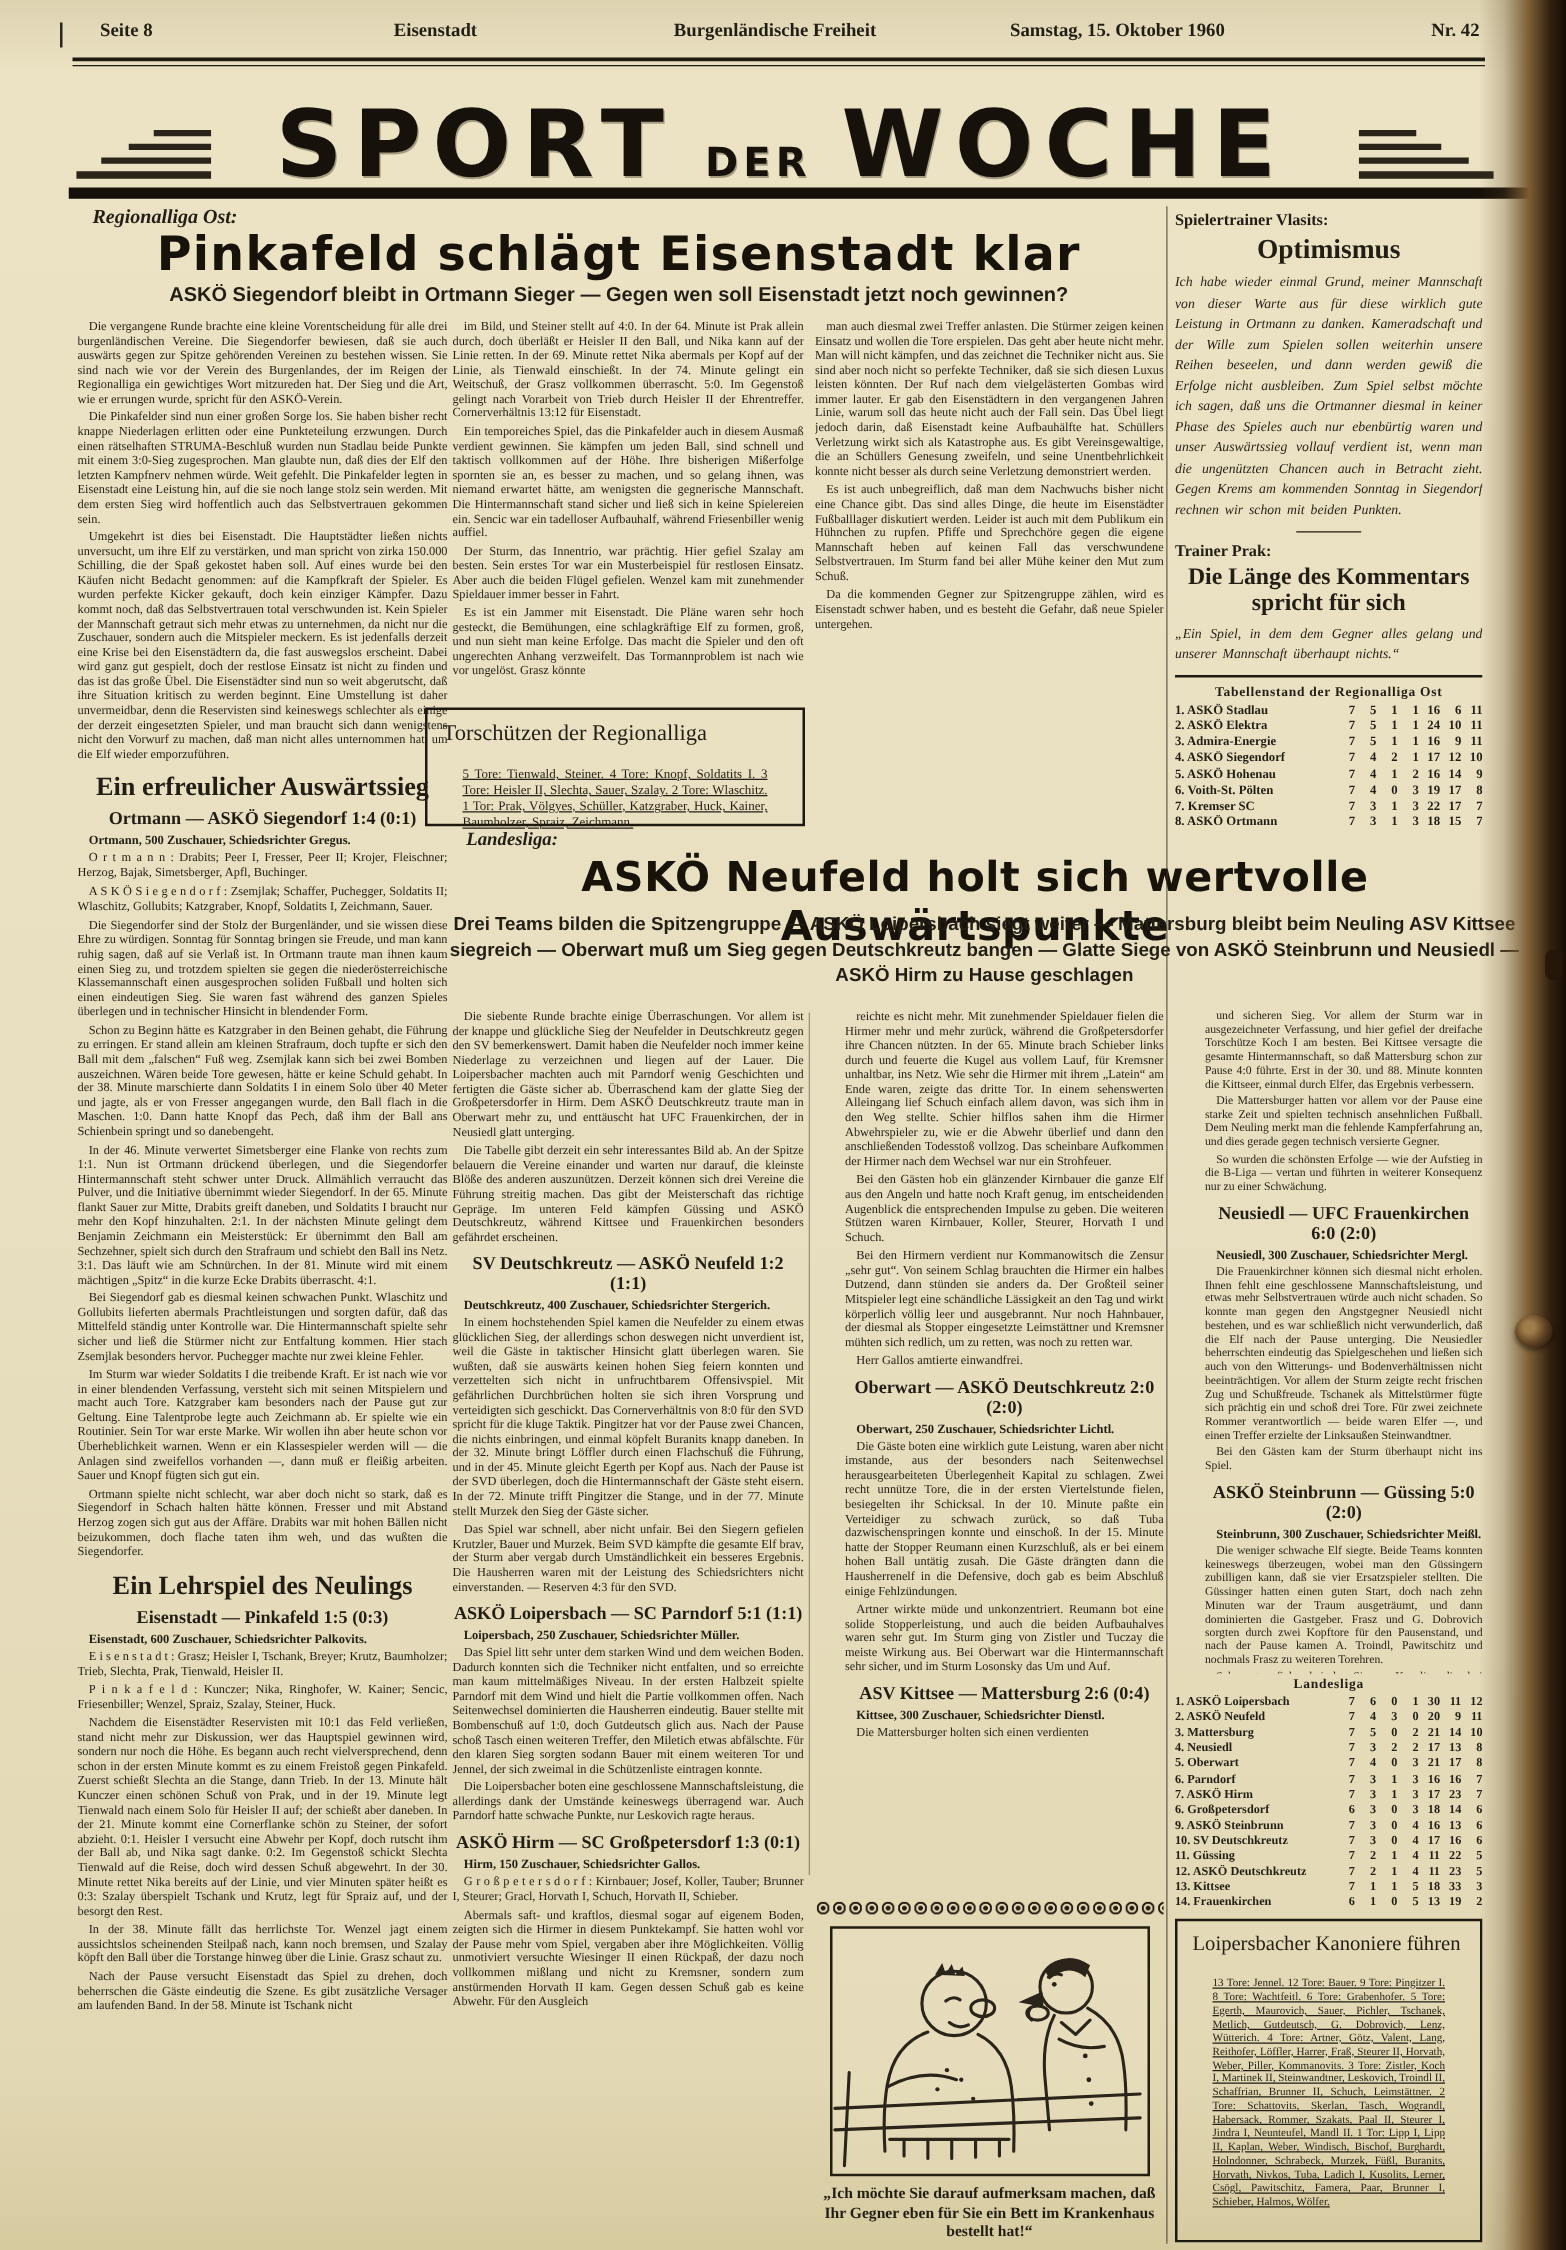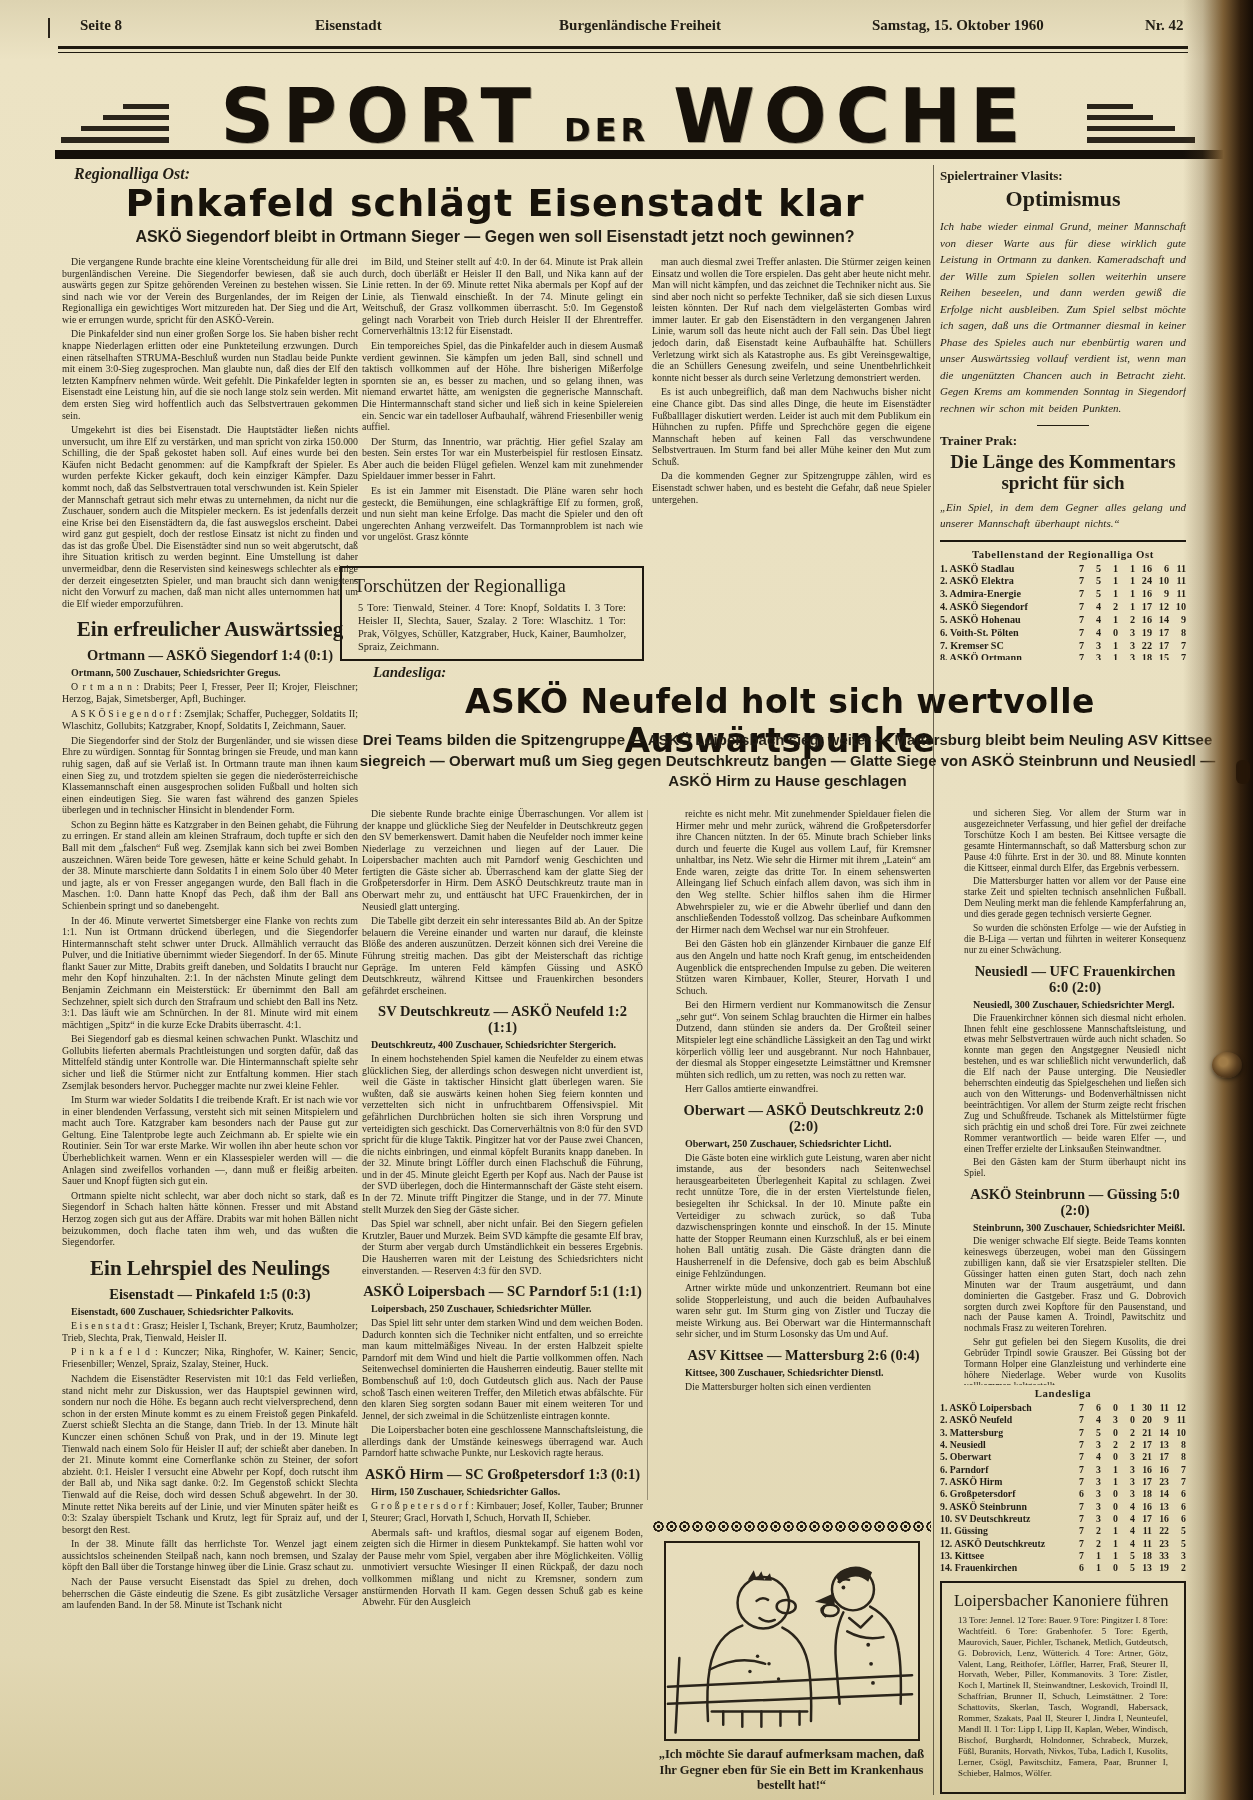--- a/index.html
+++ b/index.html
@@ -51,21 +51,21 @@
   .table-title{font-size:10.8px;font-weight:bold;text-align:center;letter-spacing:.6px;margin:2px 0 3px;}
   table.standings{width:100%;border-collapse:collapse;}
   table.standings td{font-size:10.2px;font-weight:bold;line-height:1.26;padding:0;white-space:nowrap;}
   table.standings td.club{text-align:left;overflow:hidden;max-width:120px;}
   table.standings td.num{text-align:right;width:17px;}
   .col4l table.standings td{font-size:9.8px;}
   
   .box{border:2.5px solid #1d1810;padding:8px 12px 9px;background:transparent;}
   .torschuetzen{position:absolute;left:340px;top:566px;width:276px;height:74px;}
   .box-title{font-size:18px;font-weight:normal;text-align:left;margin:0 0 4px;}
-  .box-body{font-size:10.4px;line-height:1.25;text-align:justify;margin:4px;}
+  .box-body{font-size:10.4px;line-height:1.25;text-align:justify;margin:16px;text-decoration:underline;}
   .kanoniere{margin-top:6px;flex:0 0 auto;}
   .kanoniere .box-title{font-size:16.5px;}
   .kanoniere .box-body{font-size:8.9px;line-height:1.23;}
   
   .ll-kicker{position:absolute;left:373px;top:664px;font-size:15px;font-weight:bold;font-style:italic;}
   .headline-2{position:absolute;left:350px;top:682px;width:860px;text-align:center;font-family:"DejaVu Sans",sans-serif;
               font-weight:900;font-size:33px;letter-spacing:.5px;color:#17120a;margin:0;}
   .subhead-2{position:absolute;left:345px;top:730px;width:885px;text-align:center;font-family:"Liberation Sans",sans-serif;
              font-weight:bold;font-size:15px;line-height:1.38;margin:0;}
   
@@ -89,22 +89,22 @@
 </style>
 </head>
 <body>
 
 <div class="page">
 
   <div class="tick"></div>
   <div class="top-row">
     <span style="left:80px">Seite 8</span>
     <span style="left:315px">Eisenstadt</span>
-    <span style="left:640px;transform:translateX(-50%)">Burgenländische Freiheit</span>
-    <span style="left:872px">Samstag, 15. Oktober 1960</span>
+    <span style="left:620px;transform:translateX(-50%)">Burgenländische Freiheit</span>
+    <span style="left:808px">Samstag, 15. Oktober 1960</span>
     <span style="left:1145px">Nr. 42</span>
   </div>
   <div class="double-rule"></div>
 
   <div class="banner">
     <svg class="steps left" width="108" height="50" viewBox="0 0 108 50">
       <rect class="inkfill" x="62" y="6" width="46" height="5"></rect>
       <rect class="inkfill" x="42" y="17" width="66" height="5"></rect>
       <rect class="inkfill" x="20" y="28" width="88" height="5"></rect>
       <rect class="inkfill" x="0" y="39" width="108" height="6"></rect>

